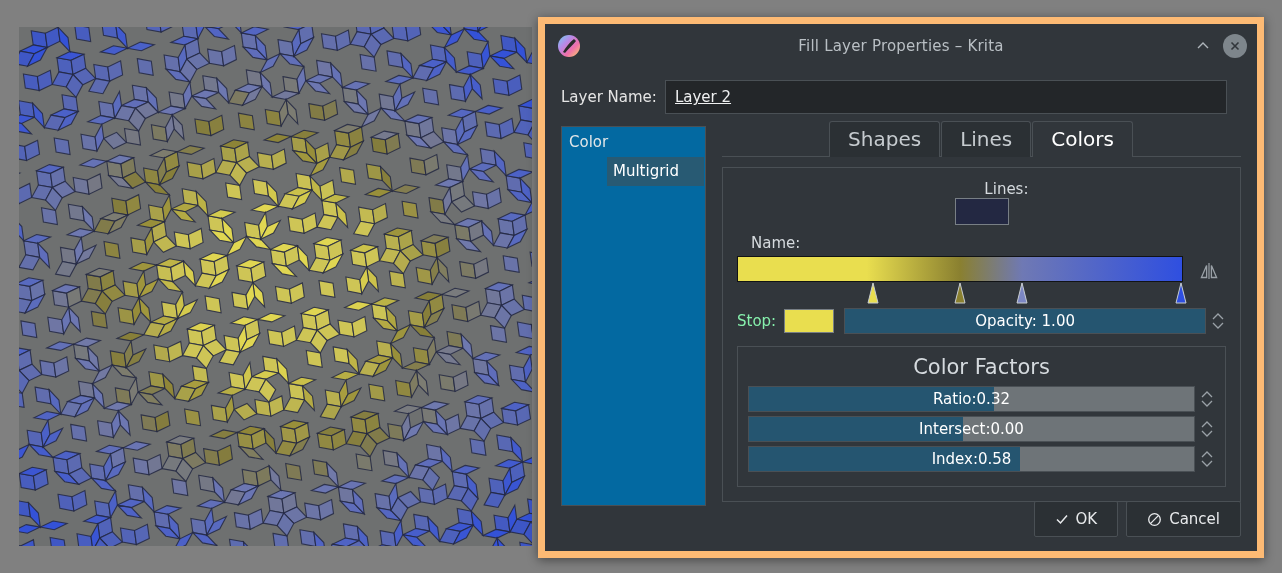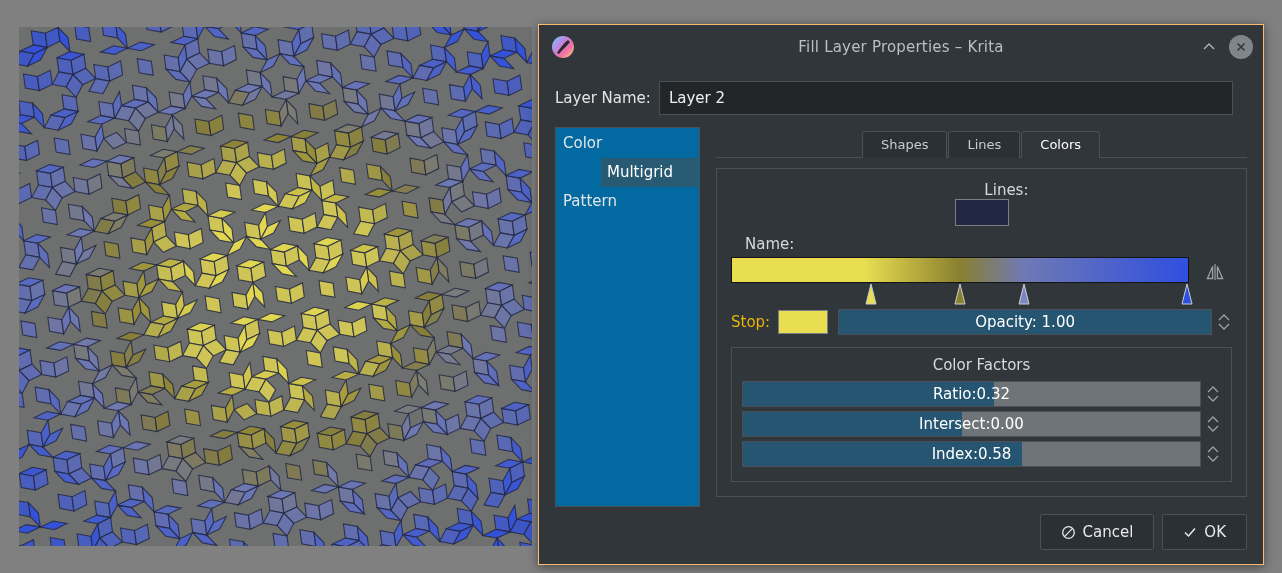--- a/index.html
+++ b/index.html
@@ -20,24 +20,24 @@
   #artwork {
     position: absolute; left: 19px; top: 27px;
     width: 513px; height: 519px;
     background: #6e7070;
     overflow: hidden;
   }
   #artwork svg { display: block; }
 
   
   #dialog {
-    position: absolute; left: 538px; top: 24px;
+    position: absolute; left: 538px; top: 17px;
     width: 726px; height: 541px;
     background: #31363b;
-    border: 1px solid #fdba74;
+    border: 7px solid #fdba74;
     box-shadow: 0 2px 10px rgba(0,0,0,.45);
   }
   #titlebar {
     position: relative; height: 44px;
     display: flex; align-items: center;
   }
   #title-text {
     position: absolute; left: 0; right: 0; text-align: center;
     color: #b9bfc4; font-size: 15px; letter-spacing: .2px;
   }
@@ -57,20 +57,21 @@
     display: flex; align-items: center;
     margin: 12px 30px 0 16px;
   }
   #layername-label { color: #e5e5e5; font-size: 15px; margin-right: 8px; }
   #layername-input {
     flex: 1; height: 34px; background: #232629;
     border: 1px solid #4a5055; color: #eff0f1;
     font-size: 15px; padding: 16px 9px;
     font-family: "DejaVu Sans", "Liberation Sans", sans-serif;
     outline: none;
+    text-decoration: underline;
   }
 
   
   #body-row { display: flex; margin: 12px 16px 0 16px; height: 380px; }
   #gen-list {
     width: 145px; background: #0369a1; border: 1px solid #4a5055;
     padding: 1px; flex: 0 0 auto;
   }
   .gen-item {
     height: 29px; line-height: 29px; padding-left: 6px;
@@ -81,21 +82,21 @@
   #right-pane { flex: 1; margin-left: 16px; position: relative; }
 
   
   #tabbar { display: flex; height: 31px; align-items: flex-end;
             justify-content: center; position: relative; }
   #tabbar::after {
     content: ""; position: absolute; left: 0; right: 0; bottom: 0;
     height: 1px; background: #4a5055;
   }
   .tab {
-    padding: 5px 18px 6px 18px; font-size: 13px; color: #c6cbcf;
+    padding: 5px 18px 6px 18px; font-size: 20px; color: #c6cbcf;
     background: #2b3034; border: 1px solid #4a5055; border-bottom: none;
     border-top-left-radius: 3px; border-top-right-radius: 3px;
     margin-right: 1px; cursor: default; position: relative; z-index: 1;
   }
   .tab.active { background: #31363b; color: #ffffff; z-index: 3; }
   .tab.active::after {
     content: ""; position: absolute; left: 0; right: 0; bottom: -1px;
     height: 2px; background: #31363b;
   }
 
@@ -126,21 +127,21 @@
     transform: translateX(-50%);
   }
   #flip-btn {
     width: 34px; height: 30px; margin-left: 9px; flex: 0 0 auto;
     display: flex; align-items: center; justify-content: center;
     cursor: default;
   }
 
   
   #stop-row { display: flex; align-items: center; margin-top: 2px; }
-  #stop-label { color: #eab308; font-size: 15px; margin-right: 8px; }
+  #stop-label { color: #86efac; font-size: 15px; margin-right: 8px; }
   #stop-swatch { width: 50px; height: 24px; border: 1px solid #787f85; }
   .kslider {
     position: relative; flex: 1; height: 26px; margin-left: 10px;
     background: #6e7478; border: 1px solid #4a5055; overflow: hidden;
     cursor: default;
   }
   .kslider .fill {
     position: absolute; left: 0; top: 0; bottom: 0; background: #255570;
   }
   .kslider .txt {
@@ -153,21 +154,21 @@
     display: flex; flex-direction: column; align-items: center;
     justify-content: center; gap: 2px; cursor: default;
   }
   .spin svg { display: block; }
 
   
   #factors-group {
     margin-top: 12px; border: 1px solid #4a5055; padding: 8px 10px 10px 10px;
   }
   #factors-title {
-    text-align: center; color: #d5dade; font-size: 15px; margin-bottom: 7px;
+    text-align: center; color: #d5dade; font-size: 21px; margin-bottom: 7px;
   }
   .factor-row { display: flex; align-items: flex-end; margin-bottom: 4px; }
   .factor-row .kslider { margin-left: 0; }
 
   
   #footer {
     position: absolute; right: 16px; bottom: 14px;
     display: flex; gap: 8px;
   }
   .dlg-btn {
@@ -1160,23 +1161,20 @@
 
     <div id="body-row">
 
       <div id="gen-list">
         <div class="gen-item">
           <span>Color</span>
         </div>
         <div class="gen-item selected">
           <span>Multigrid</span>
         </div>
-        <div class="gen-item">
-          <span>Pattern</span>
-        </div>
       </div>
 
       <div id="right-pane">
 
         <div id="tabbar">
           <div class="tab">
             <span>Shapes</span>
           </div>
           <div class="tab">
             <span>Lines</span>
@@ -1288,28 +1286,28 @@
               </div>
             </div>
           </div>
 
         </div>
       </div>
     </div>
 
     <div id="footer">
       <div class="dlg-btn">
+        <svg width="14" height="14" viewBox="0 0 14 14">
+          <path d="M2 7.5 L5.5 11 L12 3.5" fill="none" stroke="#e8eaec" stroke-width="1.5"></path>
+        </svg>
+        <span>OK</span>
+      </div>
+      <div class="dlg-btn">
         <svg width="15" height="15" viewBox="0 0 15 15">
           <circle cx="7.5" cy="7.5" r="5.8" fill="none" stroke="#e8eaec" stroke-width="1.3"></circle>
           <path d="M3.4 11.6 L11.6 3.4" stroke="#e8eaec" stroke-width="1.3"></path>
         </svg>
         <span>Cancel</span>
       </div>
-      <div class="dlg-btn">
-        <svg width="14" height="14" viewBox="0 0 14 14">
-          <path d="M2 7.5 L5.5 11 L12 3.5" fill="none" stroke="#e8eaec" stroke-width="1.5"></path>
-        </svg>
-        <span>OK</span>
-      </div>
     </div>
 
   </div>
 </div>
 
 </body></html>

